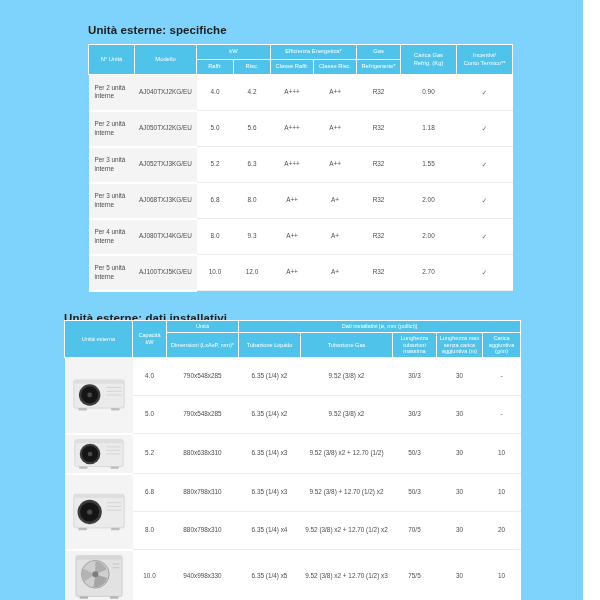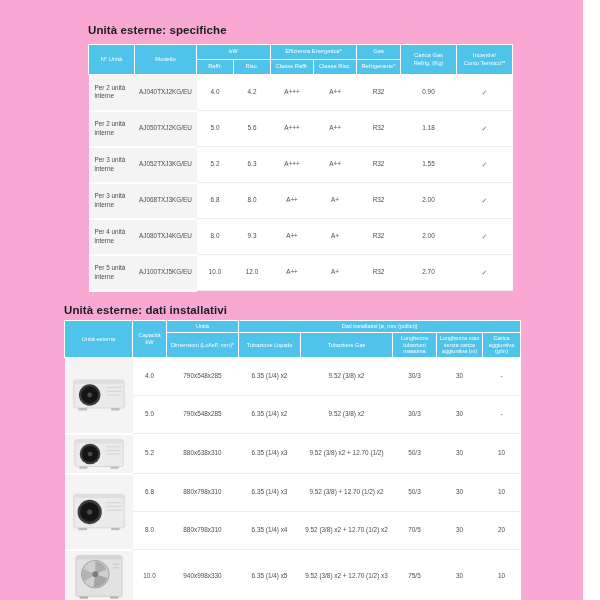--- a/index.html
+++ b/index.html
@@ -1,22 +1,22 @@
 <!DOCTYPE html>
 <html><head>
 <meta charset="utf-8">
 <style>
   * { margin:0; padding:0; box-sizing:border-box; }
   html,body { width:600px; height:600px; background:#ffffff; overflow:hidden;
               font-family:"Liberation Sans", sans-serif; }
-  .page { position:relative; width:583px; height:600px; background:#f9a8d4; }
+  .page { position:relative; width:583px; height:600px; background:#7dd3fc; }
 
   .sec-title { font-size:11.5px; font-weight:700; color:#1c1c1c; letter-spacing:.1px; }
   #title1 { position:absolute; left:88px; top:24px; }
-  #title2 { position:absolute; left:64px; top:304px; }
+  #title2 { position:absolute; left:64px; top:312px; }
 
   table { border-collapse:collapse; table-layout:fixed; }
   #table1 { position:absolute; left:88px; top:44px; width:424px; }
   #table2 { position:absolute; left:64px; top:320px; width:456px; }
 
   th { background:#4fc3ea; color:#fff; font-weight:400; text-align:center; vertical-align:middle;
        border:1px solid #ffffff; white-space:pre-line; line-height:1.25; }
   #table1 th { font-size:5.8px; height:15px; padding:1px 2px; }
   #table2 th { font-size:5.6px; padding:1px 2px; }
   #table2 tr.grp th { height:12px; }

